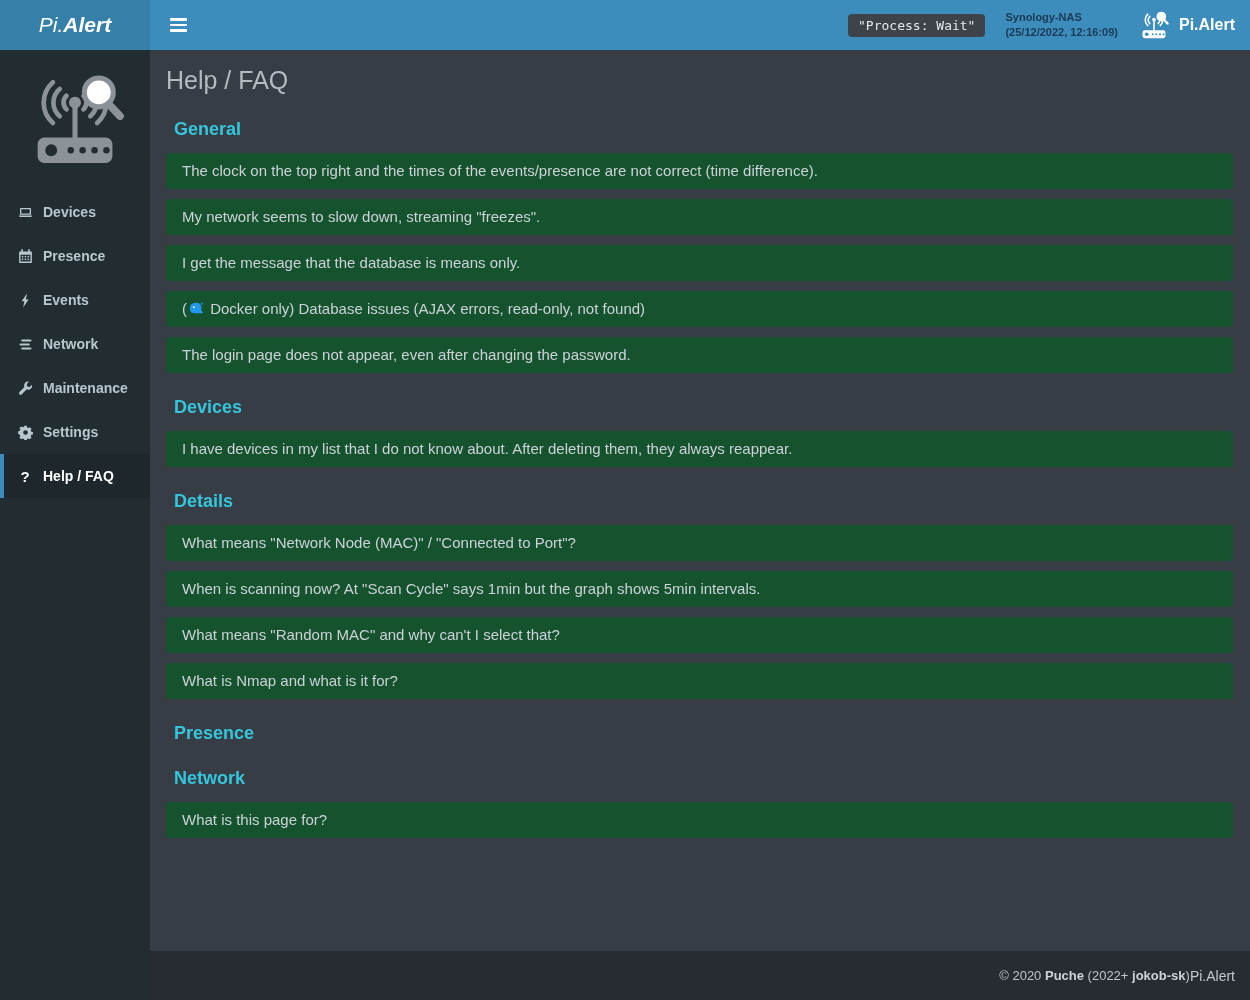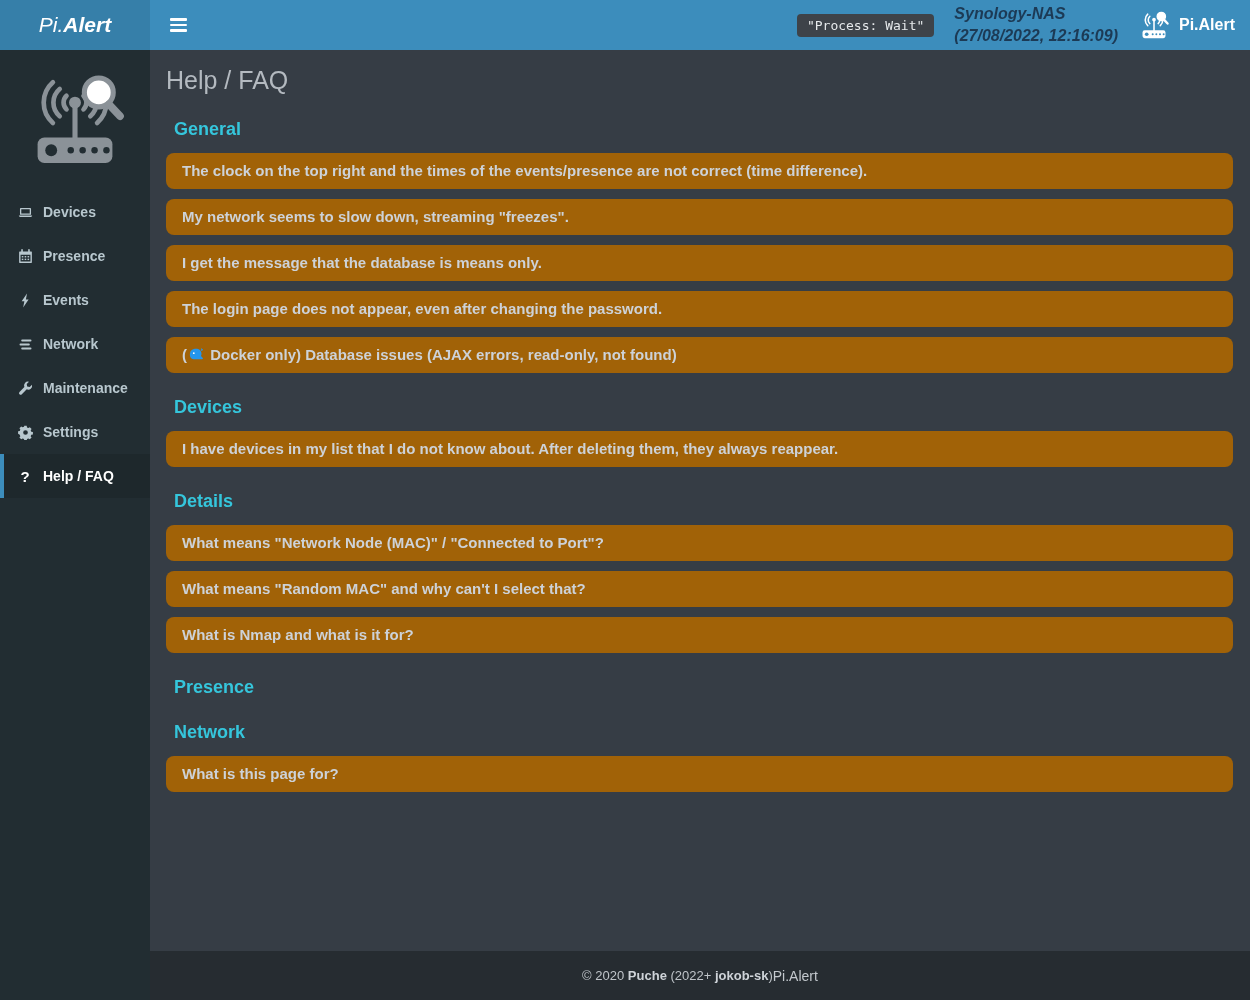--- a/index.html
+++ b/index.html
@@ -11,21 +11,21 @@
   .topbar-logo { width:150px; background:#367fa9; color:#fff; display:flex;
                  align-items:center; justify-content:center; font-size:21px;font-style:italic; }
   .topbar-logo b { font-weight:700; }
   .navbar { flex:1; background:#3c8dbc; display:flex; align-items:center;
             justify-content:space-between; padding:0 15px 0 16px; }
   .hamburger { display:flex; flex-direction:column; gap:3px; cursor:pointer; padding:6px 4px; }
   .hamburger span { display:block; width:17px; height:2.5px; background:#fff; border-radius:1px; }
   .nav-right { display:flex; align-items:center; gap:20px; }
   .process-badge { font-family:"DejaVu Sans Mono", monospace; font-size:13px;
                    background:#3e4349; color:#e6e9eb; padding:4px 10px; border-radius:4px; }
-  .host-block { color:#1c3a55; font-size:16px; font-weight:700; line-height:1.4;font-style:italic; }
+  .host-block { color:#1c3a55; font-size:11px; font-weight:700; line-height:1.4; }
   .nav-brand { display:flex; align-items:center; gap:9px; color:#fff; font-size:16px;
                font-weight:700; cursor:pointer; }
   .nav-brand svg { width:32px; height:30px; }
 
   
   .wrapper { display:flex; height:950px; }
   .sidebar { width:150px; background:#222d32; display:flex; flex-direction:column; }
   .main-col { flex:1; display:flex; flex-direction:column; background:#363d45; }
 
   
@@ -37,28 +37,28 @@
                color:#b8c7ce; font-size:14px; font-weight:600; cursor:pointer; }
   .menu-item.active { background:#1e282c; border-left-color:#3c8dbc; color:#fff; }
   .mi-icon { width:18px; display:flex; justify-content:center; align-items:center; }
   .mi-icon svg { width:15px; height:15px; fill:currentColor; }
   .mi-icon .qmark { font-weight:700; font-size:15px; }
 
   
   .content { flex:1; padding:12px 17px 0 16px; overflow:hidden; }
   .page-title { font-size:25px; font-weight:400; color:#b4bac0; margin:4px 0 0; }
   .section-title { color:#35c6dc; font-size:18px; font-weight:600; margin:24px 8px 13px; }
-  .faq-item { background:#a16207; border-radius:8px; margin-bottom:10px;
+  .faq-item { background:#14532d; border-radius:3px; margin-bottom:10px;
               padding:8px 16px; font-size:15px; color:#cdd2d8; line-height:20px;
-              cursor:pointer;font-weight:bold; }
+              cursor:pointer; }
   .faq-item svg.docker { width:17px; height:15px; vertical-align:-2px; margin:0 1px; }
 
   
   .page-footer { height:49px; background:#262c31; display:flex; align-items:center;
-                 justify-content:center; padding:15px 15px; font-size:13px;
+                 justify-content:flex-end; padding:15px 15px; font-size:13px;
                  color:#bfc4c9; }
   .page-footer b { color:#ced3d8; cursor:pointer; }
   .footer-brand { font-size:14px; color:#c3c8cd; cursor:pointer; }
 </style>
 </head>
 <body>
 
 <header class="topbar">
   <div class="topbar-logo">
       <span>Pi.</span>
@@ -67,21 +67,21 @@
   <div class="navbar">
     <div class="hamburger">
       <span></span>
         <span></span>
         <span></span>
     </div>
     <div class="nav-right">
       <span class="process-badge">"Process: Wait"</span>
       <div class="host-block">
         <div>Synology-NAS</div>
-        <div>(27/08/2022, 12:16:09)</div>
+        <div>(25/12/2022, 12:16:09)</div>
       </div>
       <div class="nav-brand">
         <svg viewBox="0 0 120 115">
           <g fill="none" stroke="#ffffff" stroke-width="6" stroke-linecap="round">
             <path d="M36 16 A30 30 0 0 0 36 60"></path>
             <path d="M44 24 A19 19 0 0 0 44 52"></path>
             <path d="M84 16 A30 30 0 0 1 84 60"></path>
             <path d="M76 24 A19 19 0 0 1 76 52"></path>
           </g>
           <rect x="57" y="40" width="6" height="40" fill="#ffffff"></rect>
@@ -200,40 +200,41 @@
   <div class="main-col">
     <main class="content">
       <h1 class="page-title">Help / FAQ</h1>
       <div id="sections">
           <section class="faq-section">
     <h2 class="section-title">General</h2>
     <div class="section-items">
               <div class="faq-item">The clock on the top right and the times of the events/presence are not correct (time difference).</div>
               <div class="faq-item">My network seems to slow down, streaming "freezes".</div>
               <div class="faq-item">I get the message that the database is means only.</div>
-              <div class="faq-item">The login page does not appear, even after changing the password.</div>
               <div class="faq-item"><span>(</span><span><svg class="docker" viewBox="0 0 18 16">
                     <g fill="#2496ed">
                       <path d="M13.8 4.2c.4-1 .3-2.1.1-2.9.9.3 1.8 1 2.2 1.9-.7.4-1.5.7-2.3 1z"></path>
                       <path d="M2.2 6.2c.2-2.6 3-4.3 6.3-4.3 3.2 0 5.8 2.1 5.8 5.2 0 .9-.2 1.7-.5 2.4l1.9 2.3c.4.5 0 1.3-.7 1.3H5.8c-2.3 0-3.9-2.3-3.9-4.5 0-.9.1-1.7.3-2.4z"></path>
                     </g>
                     <circle cx="6.1" cy="6.6" r=".95" fill="#ffffff"></circle>
                   </svg></span><span> Docker only) Database issues (AJAX errors, read-only, not found)</span></div>
+              <div class="faq-item">The login page does not appear, even after changing the password.</div>
             </div>
   </section>
           <section class="faq-section">
     <h2 class="section-title">Devices</h2>
     <div class="section-items">
               <div class="faq-item">I have devices in my list that I do not know about. After deleting them, they always reappear.</div>
             </div>
   </section>
           <section class="faq-section">
     <h2 class="section-title">Details</h2>
     <div class="section-items">
               <div class="faq-item">What means "Network Node (MAC)" / "Connected to Port"?</div>
+              <div class="faq-item">When is scanning now? At "Scan Cycle" says 1min but the graph shows 5min intervals.</div>
               <div class="faq-item">What means "Random MAC" and why can't I select that?</div>
               <div class="faq-item">What is Nmap and what is it for?</div>
             </div>
   </section>
           <section class="faq-section">
     <h2 class="section-title">Presence</h2>
   </section>
           <section class="faq-section">
     <h2 class="section-title">Network</h2>
     <div class="section-items">

